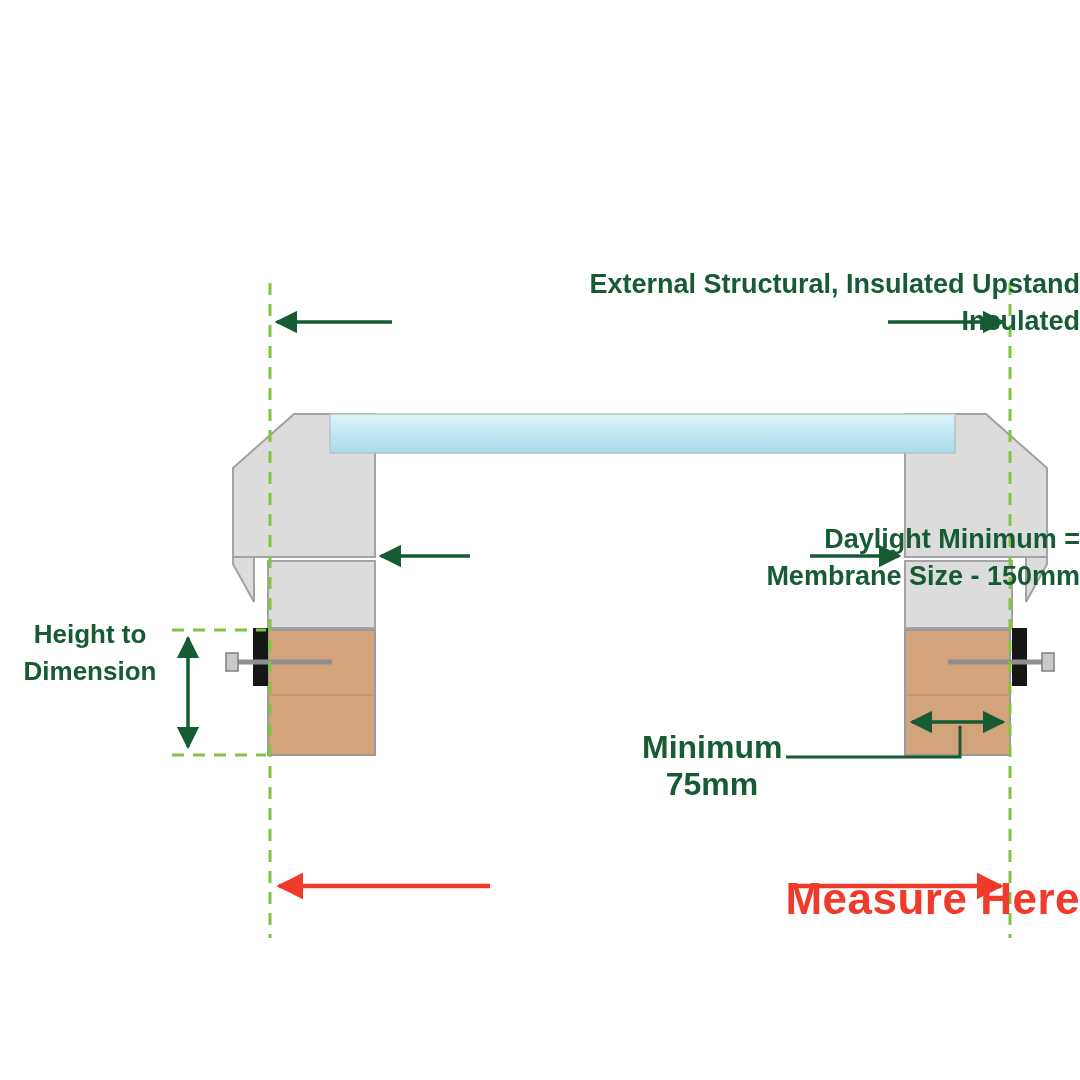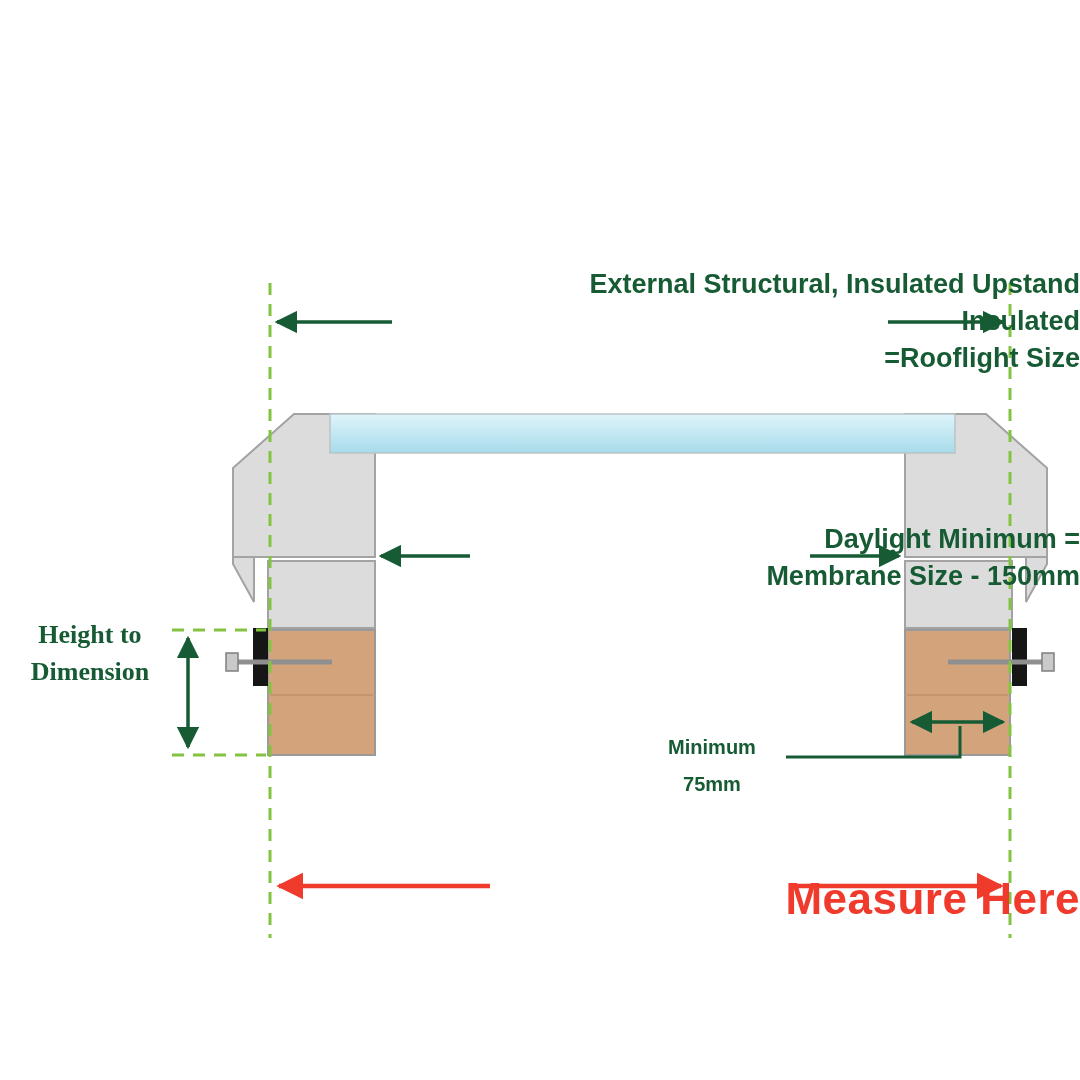--- a/index.html
+++ b/index.html
@@ -6,22 +6,22 @@
   .canvas{
     position:relative;width:1080px;height:1080px;background:#ffffff;
     font-family:"Liberation Sans",sans-serif;overflow:hidden;
   }
   .canvas svg{position:absolute;left:0;top:0;}
   .lbl{position:absolute;font-weight:700;color:#165b33;}
   .lbl div{white-space:nowrap;}
   .center-label{left:0;right:0;text-align:right;}
   .top-label{top:266px;font-size:27px;line-height:37px;}
   .daylight-label{top:521px;font-size:27px;line-height:37px;}
-  .height-label{left:4px;width:172px;top:616px;text-align:center;font-size:26px;line-height:37px;font-family:Liberation Serif, serif;}
-  .min-label{left:642px;width:140px;top:729px;text-align:center;font-size:20px;line-height:37px;}
+  .height-label{left:4px;width:172px;top:616px;text-align:center;font-size:26px;line-height:37px;}
+  .min-label{left:642px;width:140px;top:729px;text-align:center;font-size:32px;line-height:37px;}
   .measure-label{top:858px;font-size:44px;color:#ef3a2c;letter-spacing:.5px;margin-top:16px;}
 
   .dashG{stroke:#84c341;stroke-width:3;stroke-dasharray:12 9;fill:none;}
   .arrG{stroke:#165b33;stroke-width:3.5;fill:none;}
   .ldrG{stroke:#165b33;stroke-width:3;fill:none;}
   .arrR{stroke:#ef3a2c;stroke-width:4.5;fill:none;}
   .frame{fill:#dcdcdc;stroke:#a3a3a3;stroke-width:2;}
   .wood{fill:#d3a47c;stroke:#9a9a9a;stroke-width:2;}
   .grain{stroke:#c2906a;stroke-width:1.5;}
   .seal{fill:#161616;stroke:none;}
@@ -83,21 +83,20 @@
     <line class="arrG" x1="912" y1="722" x2="1003" y2="722" marker-start="url(#mg)" marker-end="url(#mg)"></line>
     <polyline class="ldrG" points="786,757 960,757 960,726"></polyline>
 
     <line class="arrR" x1="490" y1="886" x2="279" y2="886" marker-end="url(#mr)"></line>
     <line class="arrR" x1="790" y1="886" x2="1001" y2="886" marker-end="url(#mr)"></line>
   </svg>
 
   <div class="lbl center-label top-label">
     <div>External Structural, Insulated Upstand</div>
     <div>Insulated</div>
-    <div>=Rooflight Size</div>
   </div>
 
   <div class="lbl center-label daylight-label">
     <div>Daylight Minimum =</div>
     <div>Membrane Size - 150mm</div>
   </div>
 
   <div class="lbl height-label">
     <div>Height to</div>
     <div>Dimension</div>

